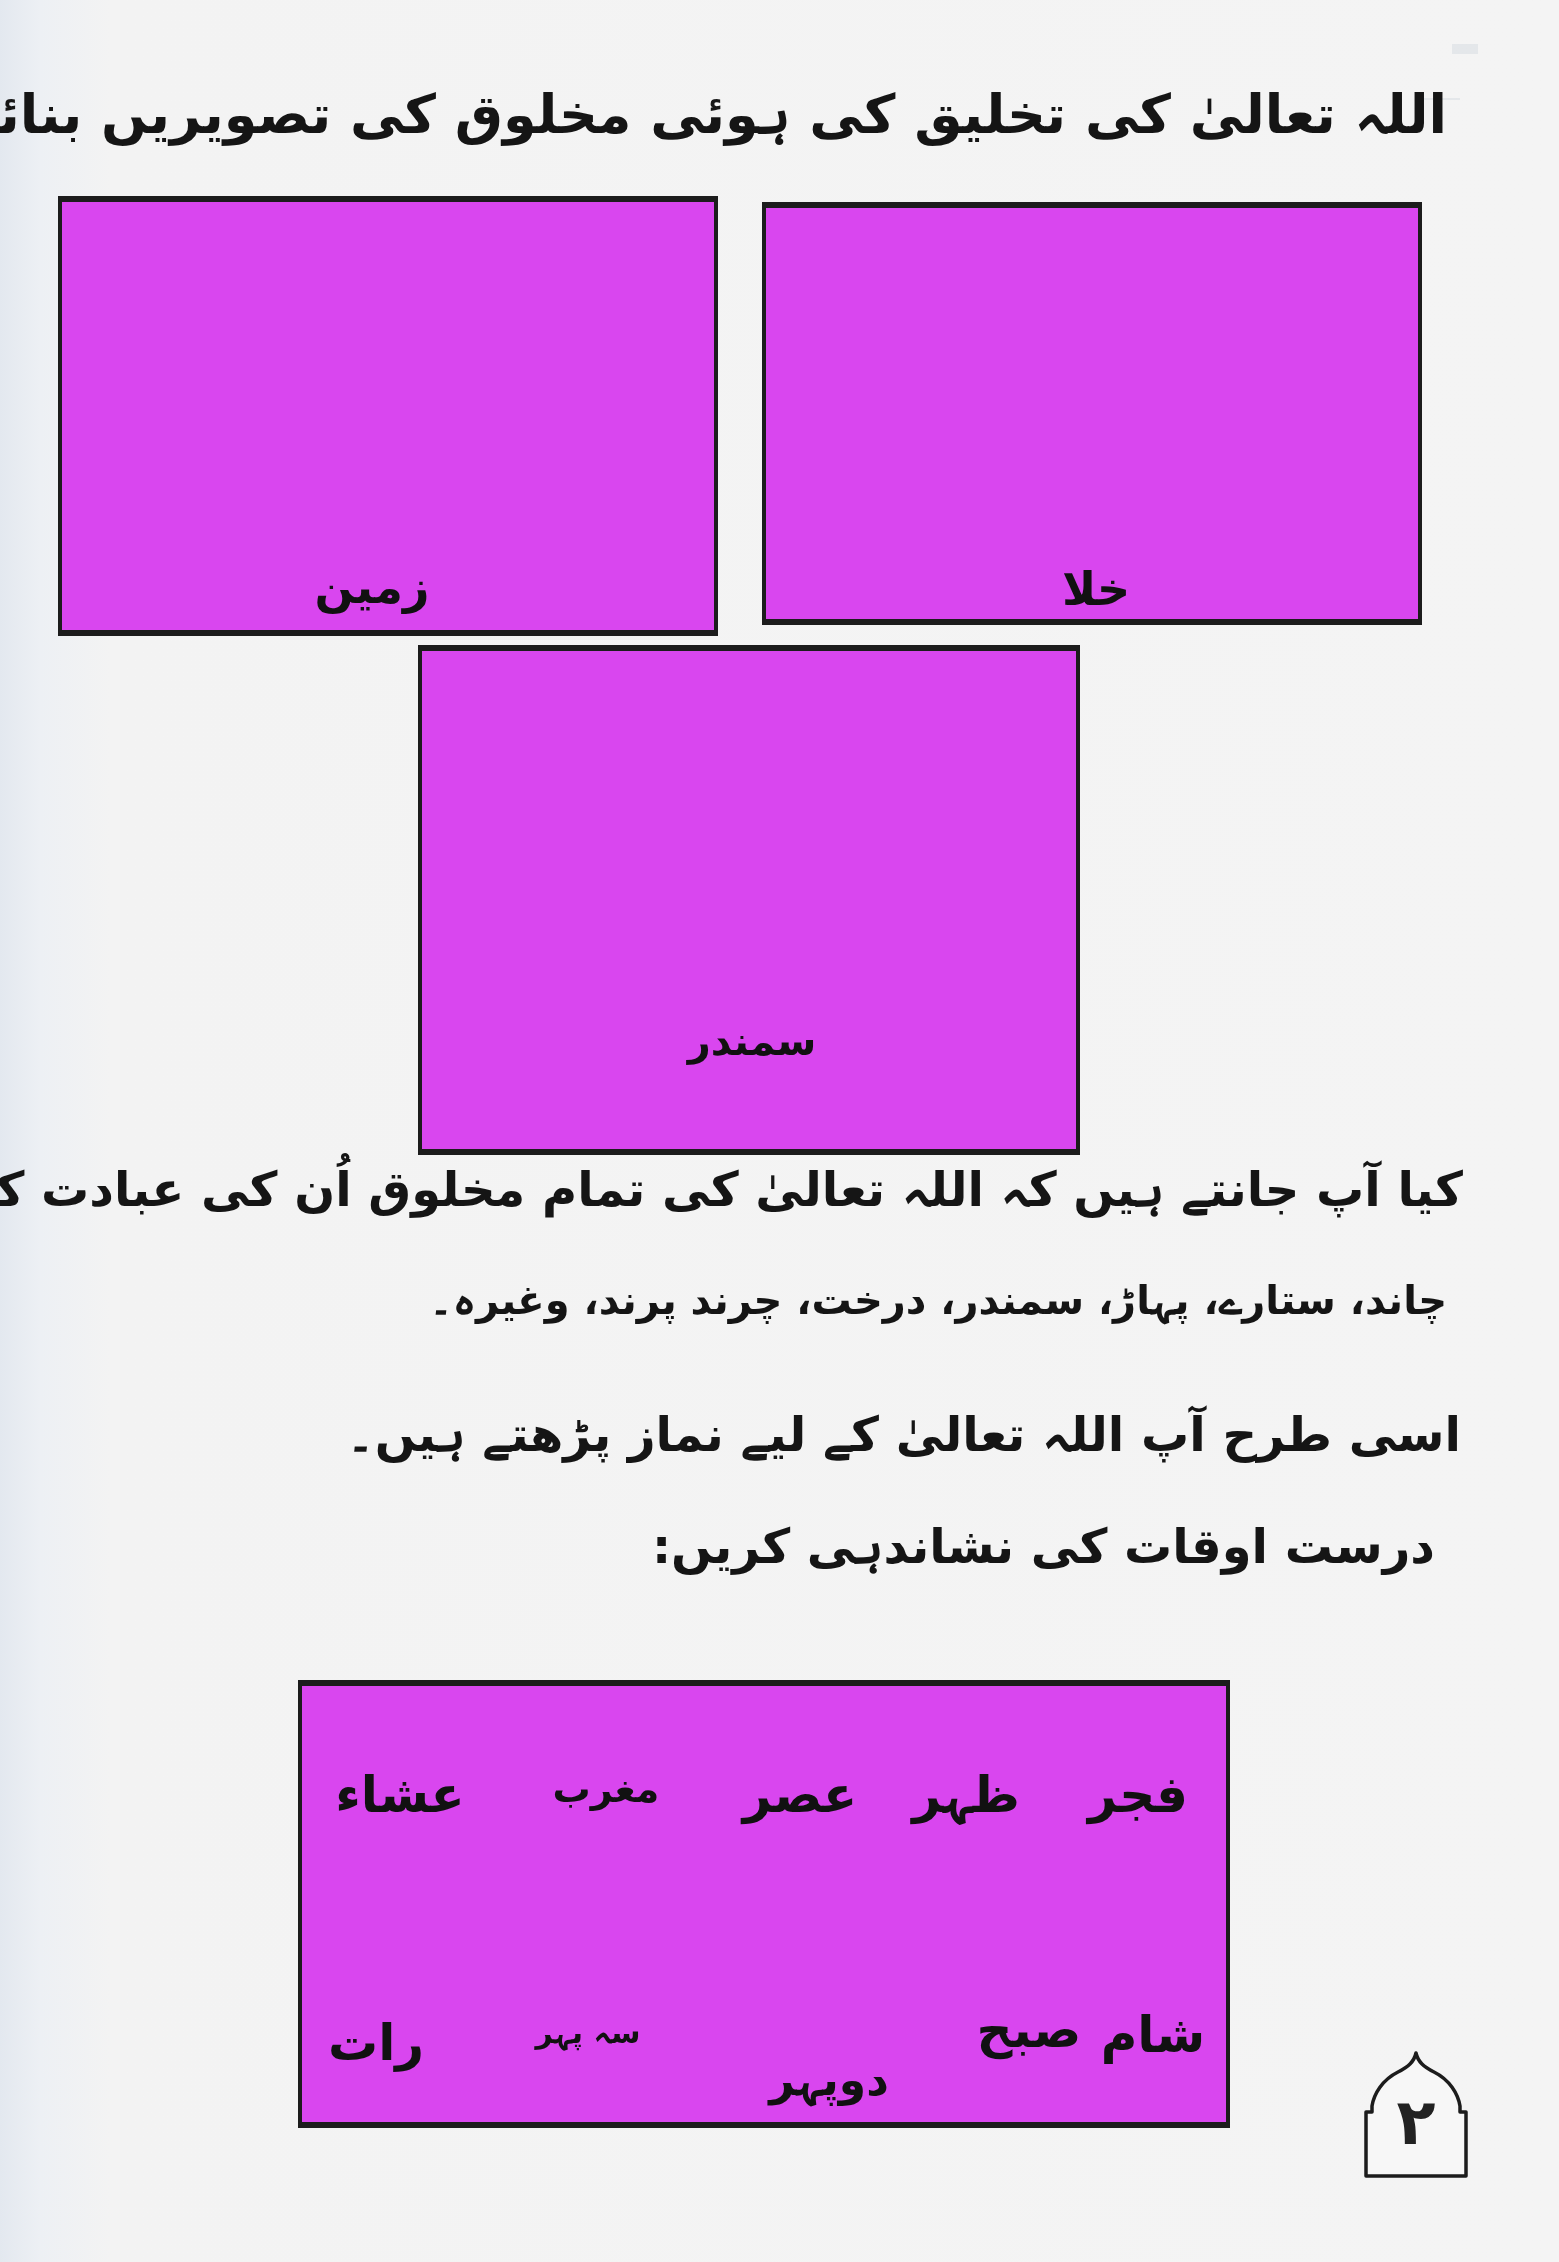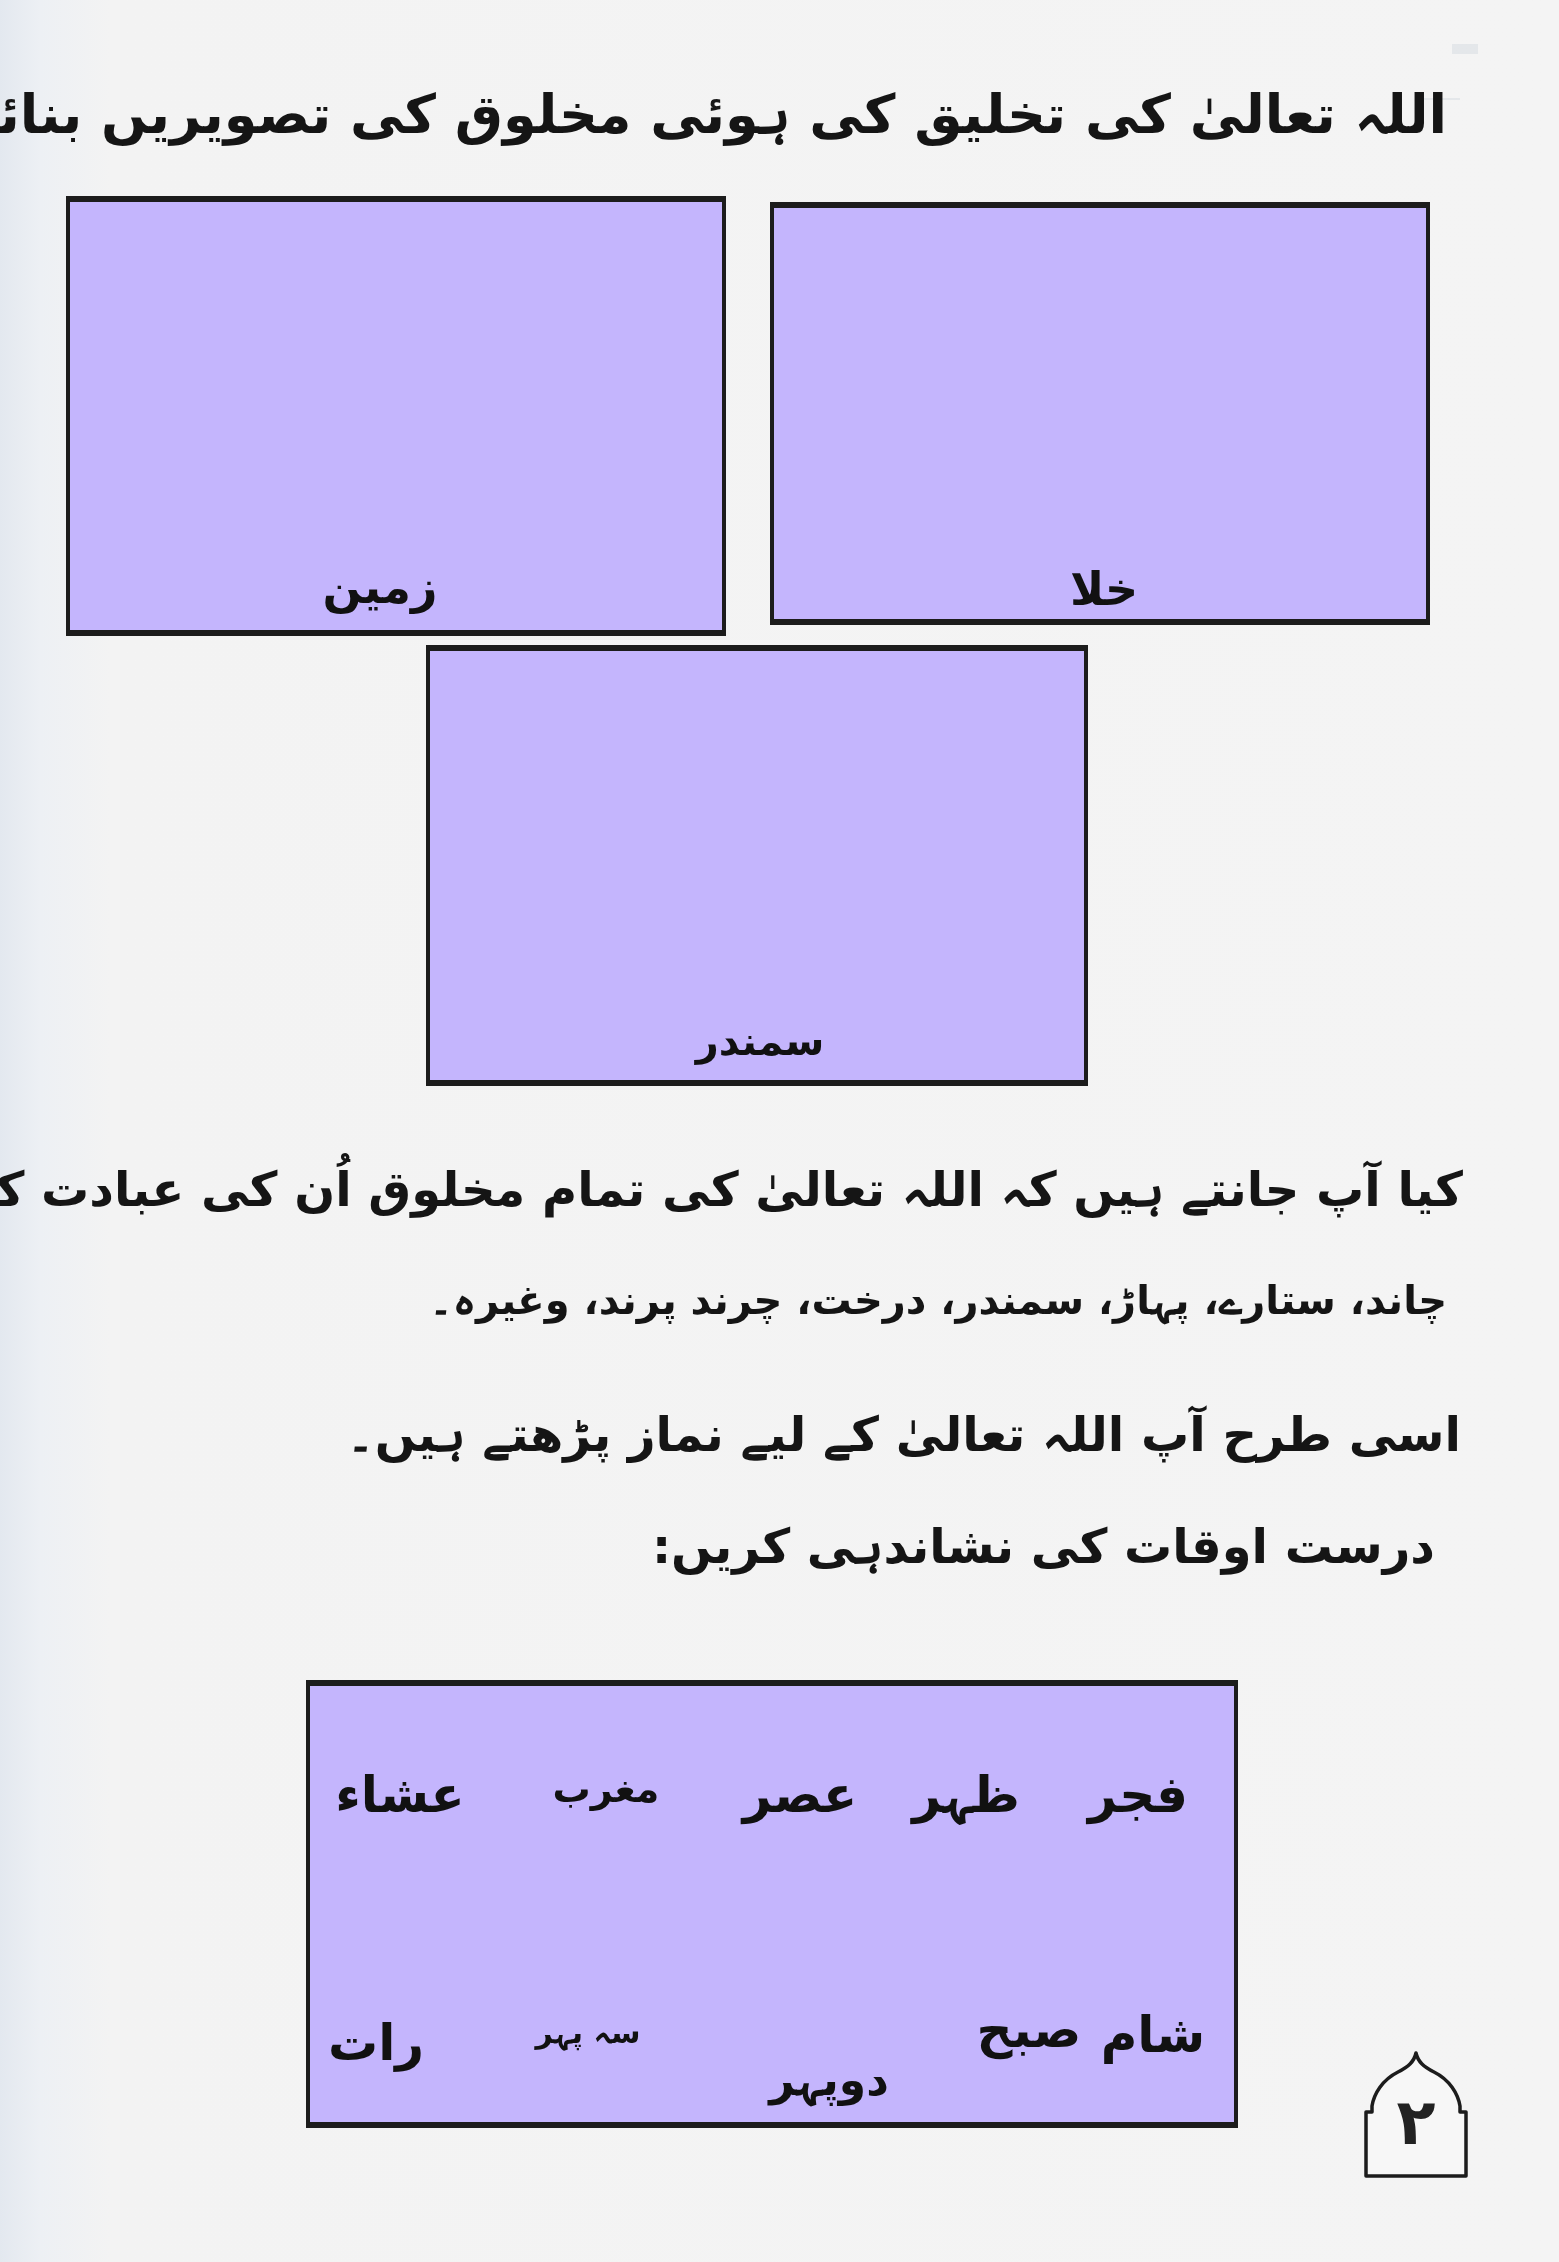--- a/index.html
+++ b/index.html
@@ -11,22 +11,21 @@
   }
   .urdu {
     position: absolute; direction: rtl; white-space: nowrap;
     font-family: "DejaVu Sans", sans-serif; font-weight: bold; color: #151515;
     line-height: 1;
   }
   .frame {
     position: absolute; box-sizing: border-box;
     border-style: solid; border-color: #1c1c1c;
     border-width: 6px 4px 6px 4px;
-    background: #c4b5fd;
-    margin-left: 8px;
+    background: #d946ef;
   }
   .frame-label {
     position: absolute; direction: rtl; white-space: nowrap;
     font-family: "DejaVu Sans", sans-serif; font-weight: bold; color: #111;
     line-height: 1; text-align: center;
   }
   .word {
     position: absolute; direction: rtl; white-space: nowrap;
     font-family: "DejaVu Serif", "DejaVu Sans", serif; font-weight: bold; color: #111;
     line-height: 1; text-align: right; transform: translateX(-50%);
@@ -49,21 +48,21 @@
 <div class="urdu" style="right:112px; top:88px; font-size:54px;">اللہ تعالیٰ کی تخلیق کی ہوئی مخلوق کی تصویریں بنائیں:</div>
 
 <div class="frame" style="left:762px; top:202px; width:660px; height:423px;">
   <div class="frame-label" style="left:280px; top:358px; width:100px; font-size:46px;">خلا</div>
 </div>
 
 <div class="frame" style="left:58px; top:196px; width:660px; height:440px;">
   <div class="frame-label" style="left:240px; top:362px; width:140px; font-size:46px;">زمین</div>
 </div>
 
-<div class="frame" style="left:418px; top:645px; width:662px; height:441px;">
+<div class="frame" style="left:418px; top:645px; width:662px; height:510px;">
   <div class="frame-label" style="left:250px; top:370px; width:160px; font-size:40px;">سمندر</div>
 </div>
 
 <div class="urdu" style="right:96px; top:1165px; font-size:48px;">کیا آپ جانتے ہیں کہ اللہ تعالیٰ کی تمام مخلوق اُن کی عبادت کرتی ہے؟ مثلاً: سورج،</div>
 <div class="urdu" style="right:112px; top:1280px; font-size:40px;text-align:right;">چاند، ستارے، پہاڑ، سمندر، درخت، چرند پرند، وغیرہ۔</div>
 <div class="urdu" style="right:98px; top:1410px; font-size:48px;text-align:right;">اسی طرح آپ اللہ تعالیٰ کے لیے نماز پڑھتے ہیں۔</div>
 <div class="urdu" style="right:124px; top:1522px; font-size:48px;">درست اوقات کی نشاندہی کریں:</div>
 
 <div class="frame" style="left:298px; top:1680px; width:932px; height:448px;"></div>
 

